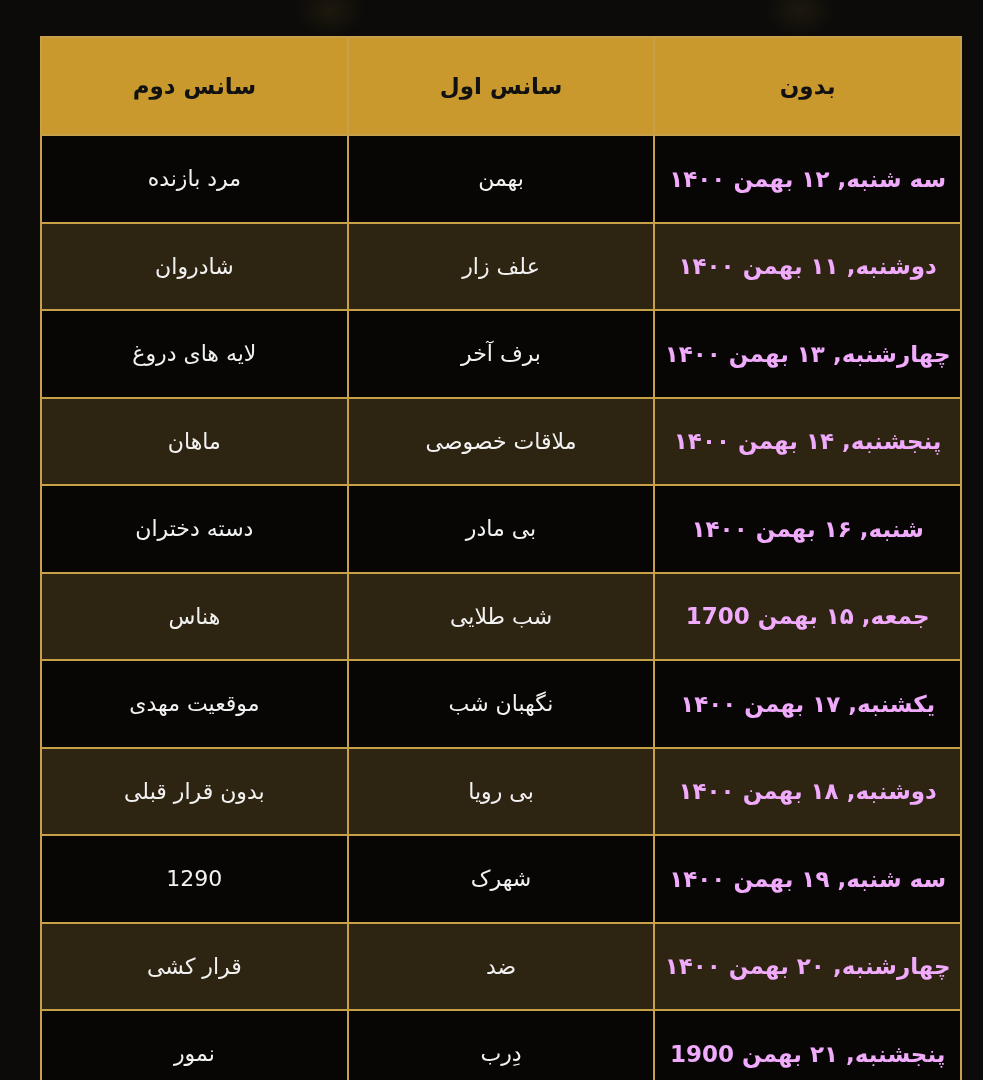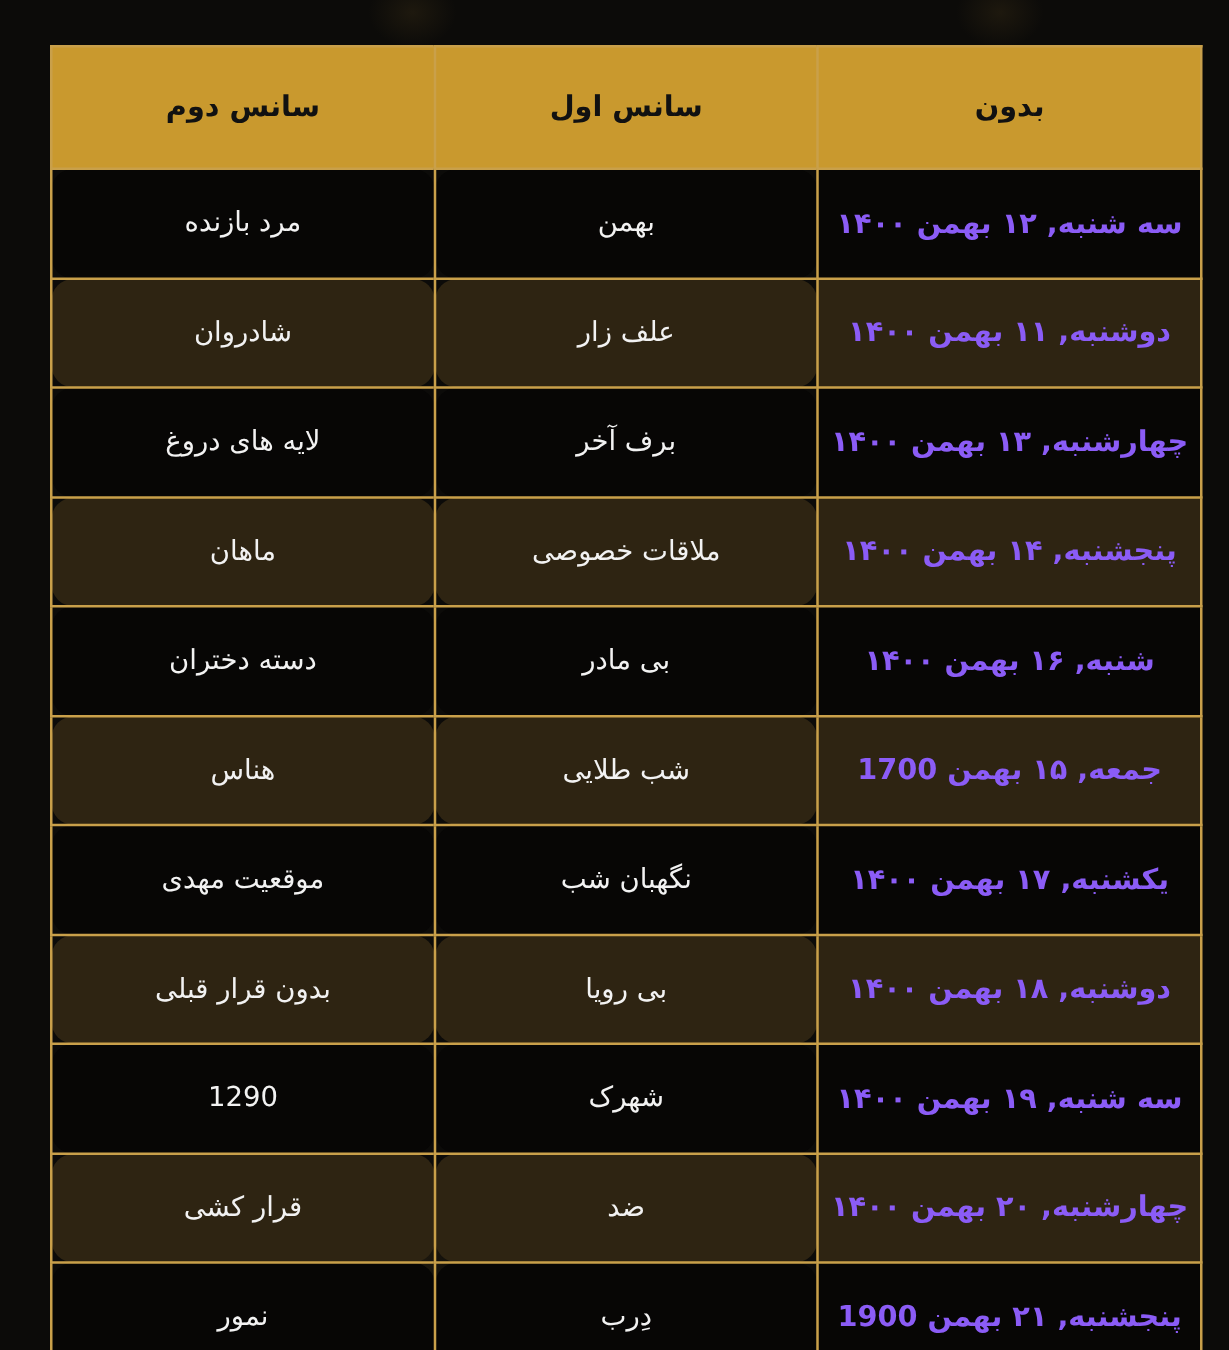--- a/index.html
+++ b/index.html
@@ -49,27 +49,26 @@
       font-size: 23px;
       font-weight: bold;
     }
     td {
       height: 73.5px;
       font-size: 22px;
     }
     tr.dark td { background: #070605; }
     tr.brown td { background: #2e2412; }
     td.date {
-      color: #8b5cf6;
+      color: #f0abfc;
       font-weight: bold;
       font-size: 23px;
     }
     td.film {
       color: #f2f2f2;
-      border-radius: 18px;
     }
   </style>
 </head>
 <body>
 
 <div class="bg"></div>
 
 <div class="table-wrap">
   <table>
     <thead>

